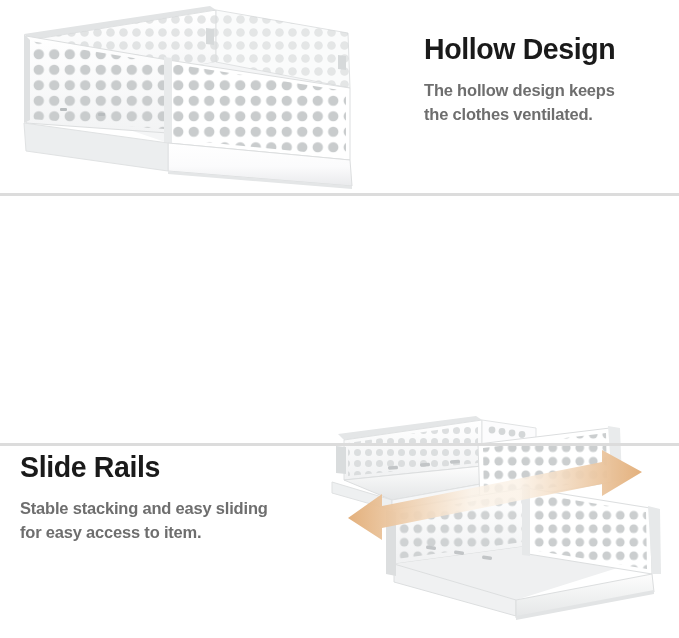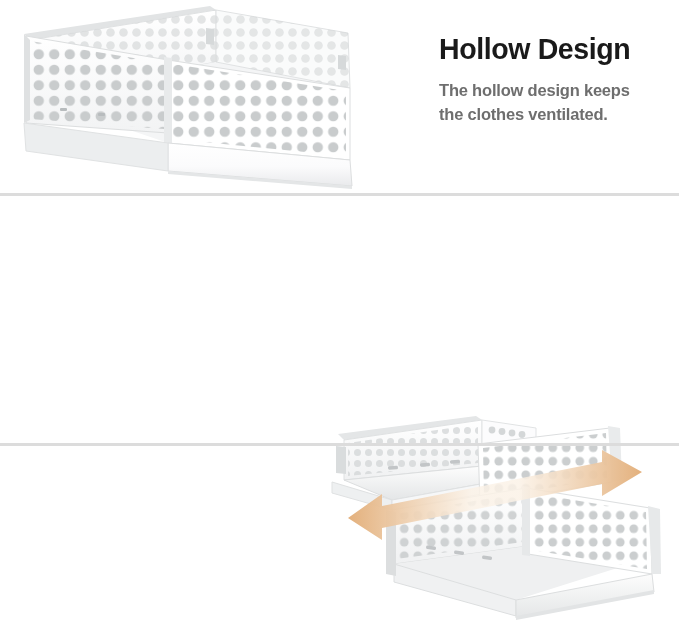--- a/index.html
+++ b/index.html
@@ -32,21 +32,21 @@
     line-height:1.05; white-space:nowrap;
     transform:scaleX(0.95); transform-origin:left center;
   }
   .body-text {
     margin-top:14px;
     font-size:17px; font-weight:bold;
     color:#6e6e6e; line-height:1.45;
     letter-spacing:-0.2px;
     transform:scaleX(0.97); transform-origin:left center;
   }
-  #text-1 { left:439px; top:33px; }
+  #text-1 { left:424px; top:33px; }
   #text-2 { left:20px;  top:255px; }
 
   
   .product { position:absolute; }
 
   .svg-basket { display:block; }
 
   #product-1 { left:0px;   top:0px;   width:400px; height:193px; }
   #product-2 { left:330px; top:218px; width:349px; height:220px; }
 </style>
@@ -116,20 +116,27 @@
         <div>The hollow design keeps</div>
         <div>the clothes ventilated.</div>
       </div>
     </div>
   </div>
 
   <div class="divider" id="divider-1"></div>
 
   <div class="section" id="section-2">
 
+    <div class="text-block" id="text-2">
+      <div class="heading">Slide Rails</div>
+      <div class="body-text">
+        <div>Stable stacking and easy sliding</div>
+        <div>for easy access to item.</div>
+      </div>
+    </div>
 
     <div class="product" id="product-2">
       <svg class="svg-basket" width="349" height="220" viewBox="0 0 349 220">
         <defs>
           <pattern id="holes2" width="13.5" height="13.5" patternUnits="userSpaceOnUse">
             <circle cx="6.75" cy="6.75" r="4.4" fill="#cbcecf"></circle>
           </pattern>
           <pattern id="holes2s" width="11" height="11" patternUnits="userSpaceOnUse">
             <circle cx="5.5" cy="5.5" r="3.5" fill="#d2d5d6"></circle>
           </pattern>

